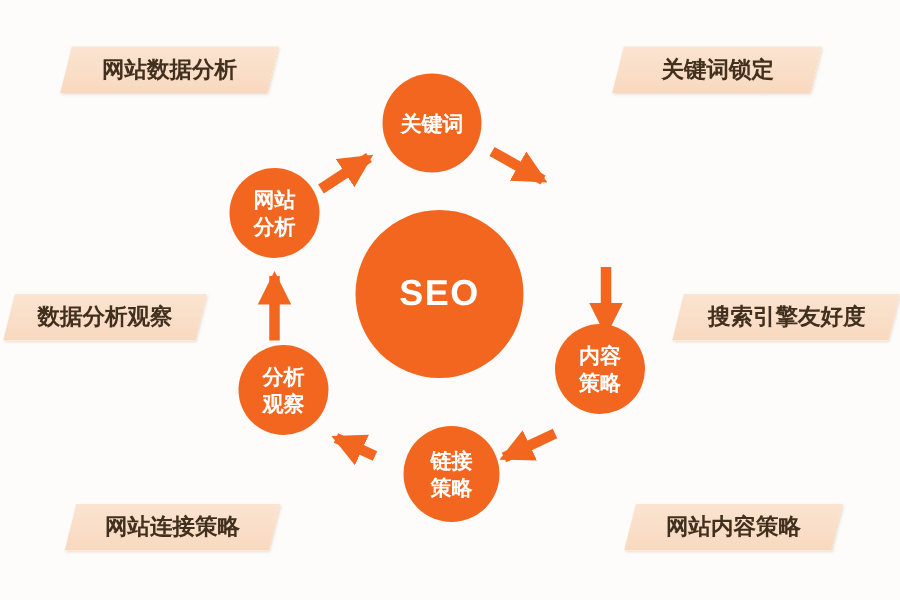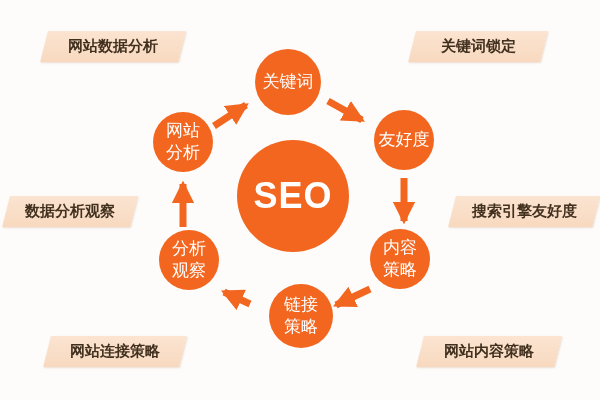--- a/index.html
+++ b/index.html
@@ -26,39 +26,39 @@
     border-radius:50%;
     display:flex;
     flex-direction:column;
     align-items:center;
     justify-content:center;
     color:#fff;
     text-align:center;
   }
   .node .node-line{
     display:block;
-    font-size:17px;
-    font-weight:normal;
+    font-size:14px;
+    font-weight:bold;
     line-height:1.3;
     color:#fff;
   }
   .center-node{
     left:237px;top:140px;width:112px;height:112px;
   }
   .seo-text{
-    font-size:36px;
+    font-size:24px;
     font-weight:bold;
     letter-spacing:1px;
     color:#fff;
   }
   .node-keywords{left:255px;top:49px;width:66px;height:66px;}
   .node-site-analysis{left:153px;top:112px;width:60px;height:60px;text-align:right;}
   .node-friendliness{left:374px;top:110px;width:60px;height:60px;}
   .node-analysis-observation{left:159px;top:230px;width:60px;height:60px;}
-  .node-content-strategy{left:370px;top:229px;width:60px;height:60px;text-align:right;}
+  .node-content-strategy{left:370px;top:216px;width:60px;height:60px;text-align:right;}
   .node-link-strategy{left:269px;top:284px;width:64px;height:64px;}
   .tag{
     position:absolute;
     background:linear-gradient(180deg,var(--label-bg-light),var(--label-bg));
     transform:skewX(-14deg);
     display:flex;
     align-items:center;
     justify-content:center;
     height:31px;
     box-shadow:1px 1px 2px rgba(180,130,90,.25);
@@ -102,23 +102,20 @@
 
   <div class="node node-keywords">
     <span class="node-line">关键词</span>
   </div>
 
   <div class="node node-site-analysis">
     <span class="node-line">网站</span>
     <span class="node-line">分析</span>
   </div>
 
-  <div class="node node-friendliness">
-    <span class="node-line">友好度</span>
-  </div>
 
   <div class="node node-analysis-observation">
     <span class="node-line">分析</span>
     <span class="node-line">观察</span>
   </div>
 
   <div class="node node-content-strategy">
     <span class="node-line">内容</span>
     <span class="node-line">策略</span>
   </div>

